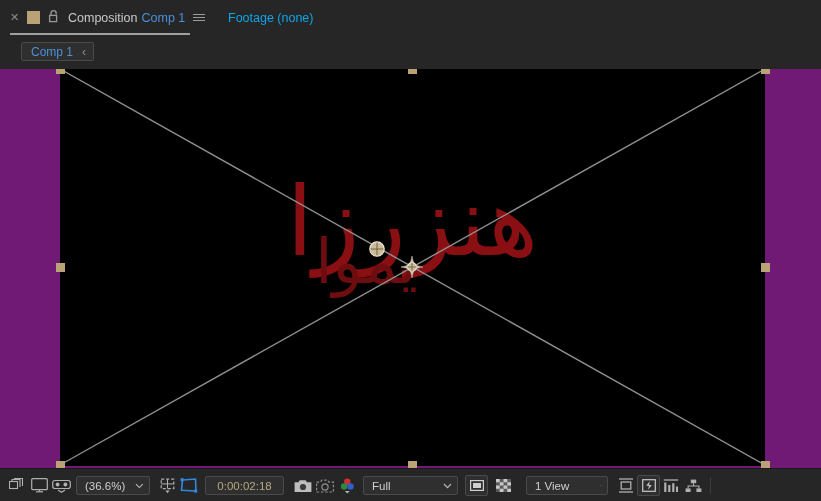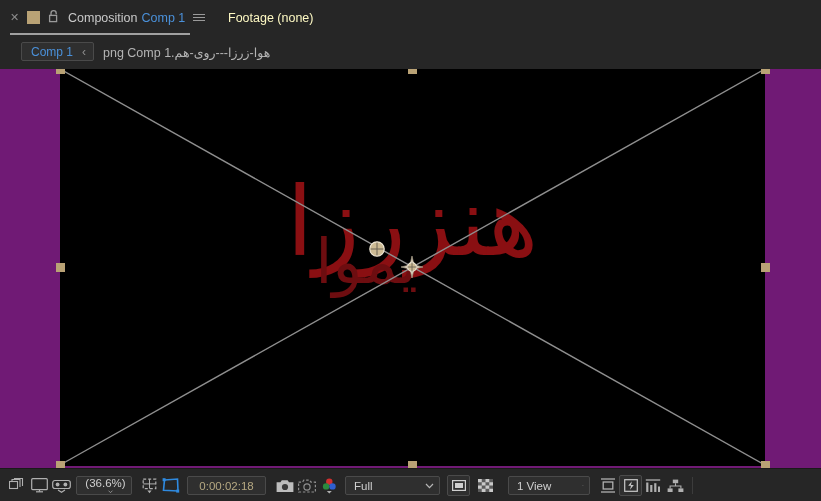--- a/index.html
+++ b/index.html
@@ -76,21 +76,21 @@
   }
   .tab-menu i {
     display: block;
     height: 1px;
     background: #9a9a9a;
   }
   .footage-label {
     position: absolute;
     left: 228px; top: 11px;
     font-size: 12.5px;
-    color: #fef9c3;
+    color: #0ea5e9;
     white-space: nowrap;
     text-align: right;
   }
 
   
   .crumbbar {
     position: absolute;
     left: 0; top: 36px;
     width: 821px; height: 33px;
     background: #262626;
@@ -294,21 +294,20 @@
     </div>
     <div class="tab-underline"></div>
     <div class="footage-label">Footage  (none)</div>
   </div>
 
   <div class="crumbbar"></div>
   <div class="crumb-btn">
     <span class="name">Comp 1</span>
     <span class="chev">‹</span>
   </div>
-  <div class="crumb-path">هوا-زرزا---روی-هم.png Comp 1</div>
 
   <div class="viewer">
 
     <div class="canvas">
       <div class="artwork">
         <div class="art-text">هنزرزا</div>
         <div class="art-text-2">یموا</div>
       </div>
     </div>
 
@@ -368,21 +367,21 @@
       <svg width="19" height="15" viewBox="0 0 19 15">
         <rect x="0.7" y="2.5" width="17.6" height="8" rx="2.2" fill="none" stroke="#b0b0b0" stroke-width="1.2"></rect>
         <circle cx="5.6" cy="6.5" r="1.9" fill="#b0b0b0"></circle>
         <circle cx="13.4" cy="6.5" r="1.9" fill="#b0b0b0"></circle>
         <path d="M6 12 L9.5 14.3 L13 12" fill="none" stroke="#b0b0b0" stroke-width="1.1"></path>
       </svg>
     </div>
 
     <div style="width:4px;flex:0 0 auto;"></div>
 
-    <div class="dropdown" style="width:56px;flex-direction:column;">
+    <div class="dropdown" style="width:74px;">
       <span class="dd-text">(36.6%)</span>
       <svg class="dd-arrow" viewBox="0 0 9 9">
           <path d="M1 3 L4.5 6.6 L8 3" fill="none" stroke="#b6b6b6" stroke-width="1.2"></path>
         </svg>
     </div>
 
     <div style="width:6px;flex:0 0 auto;"></div>
 
     <div class="bb-icon">
       <svg width="17" height="16" viewBox="0 0 17 16">

